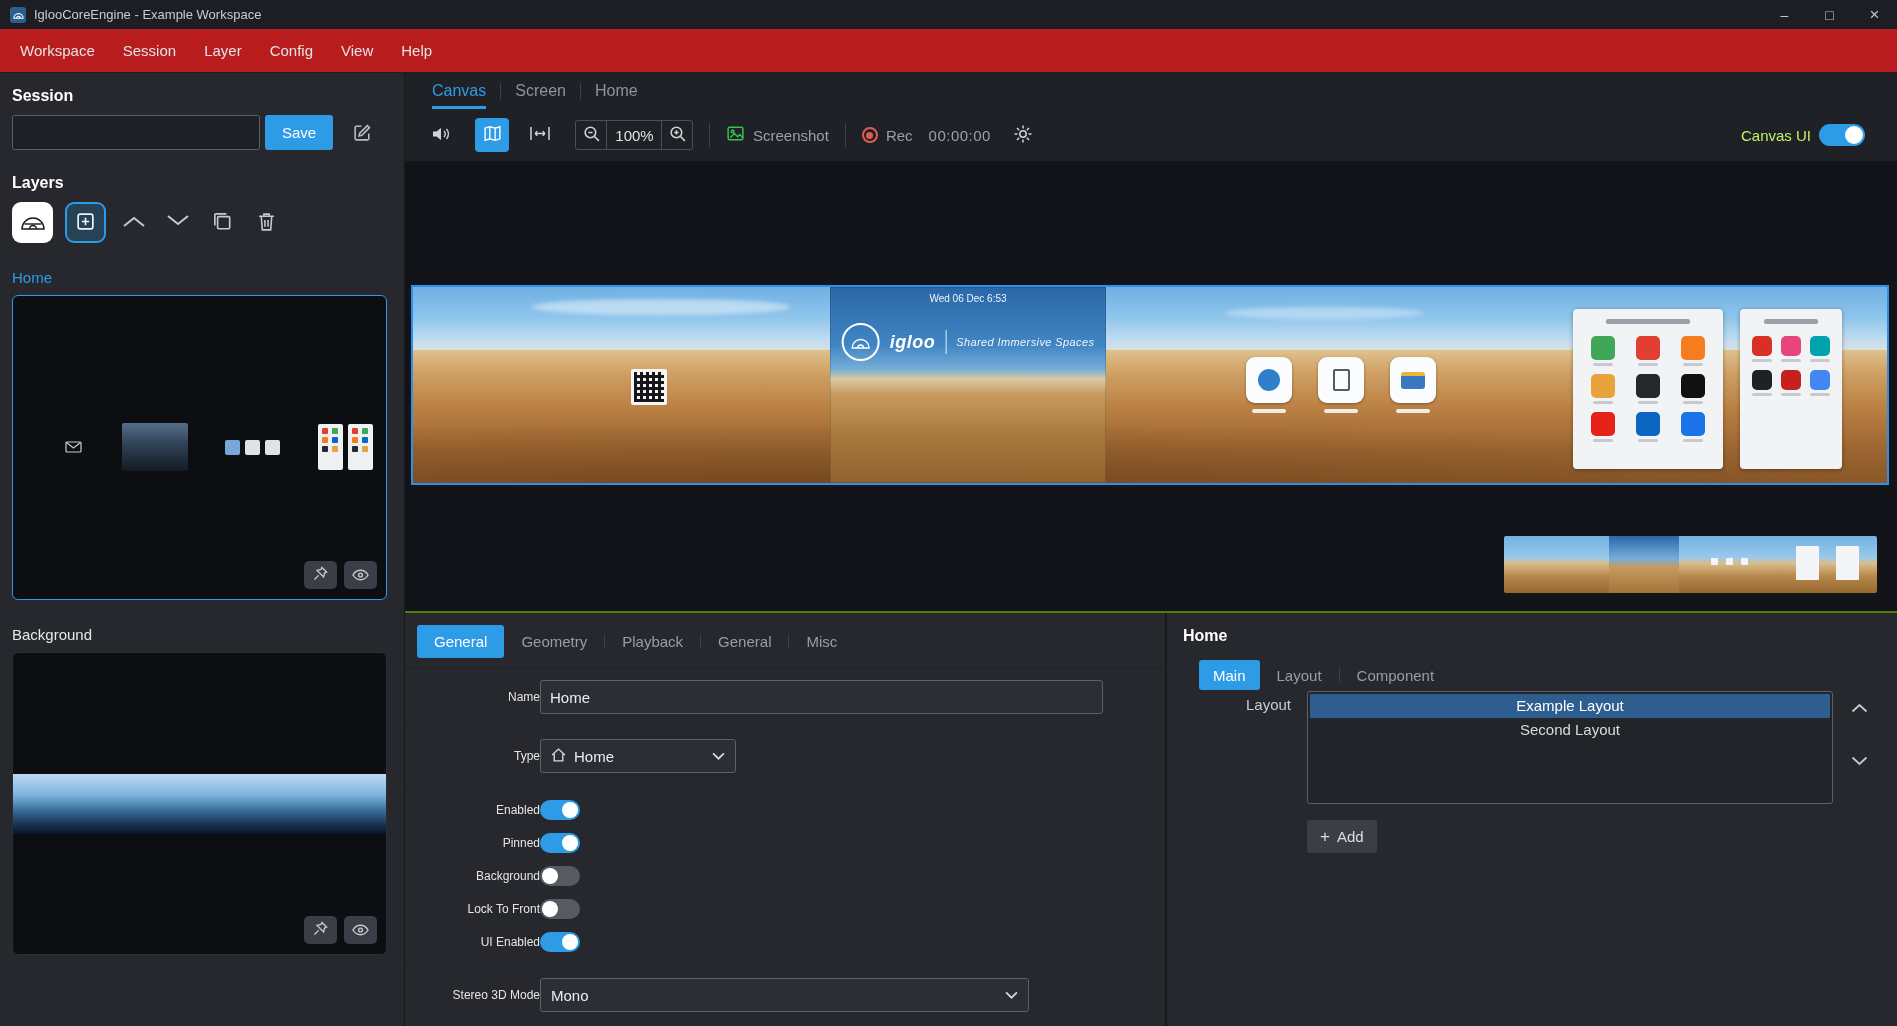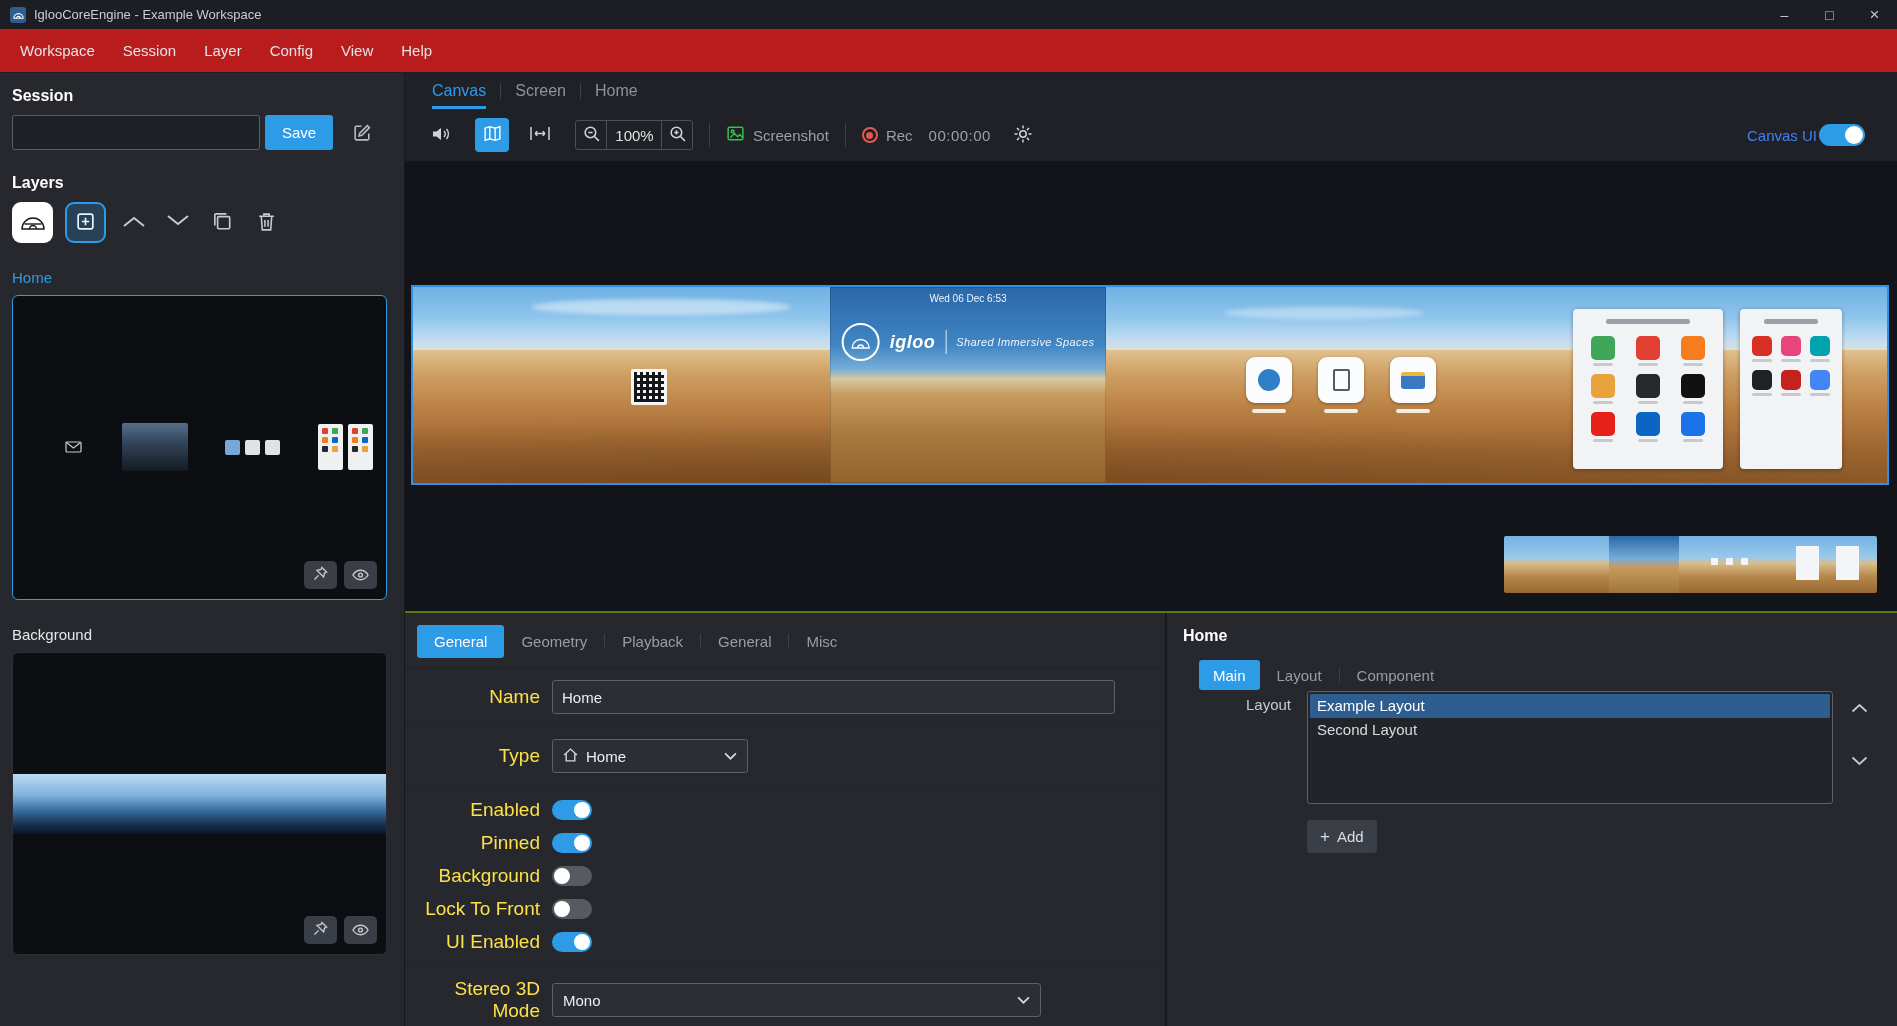--- a/index.html
+++ b/index.html
@@ -83,21 +83,21 @@
   .zoom-btn.out{border-radius:3px 0 0 3px;}
   .zoom-btn.in{border-radius:0 3px 3px 0;margin-left:-1px;}
   .zoom-level{width:56px;height:30px;border-top:1px solid #4b4f57;border-bottom:1px solid #4b4f57;border-left:1px solid #4b4f57;margin-left:-1px;display:grid;place-items:center;color:#dfe1e4;font-size:15px;}
   .tsep{width:1px;height:24px;background:#3d4147;margin:0 16px;}
   .tool-text{display:flex;align-items:center;gap:8px;color:#9aa0a7;font-size:15px;}
   .rec-dot{width:16px;height:16px;border:2px solid var(--rec);border-radius:50%;display:grid;place-items:center;}
   .rec-dot::after{content:"";width:7px;height:7px;border-radius:50%;background:var(--rec);}
   .timer{margin-left:16px;color:#9aa0a7;letter-spacing:.5px;}
   .gear-btn{margin-left:18px;}
   .tspacer{flex:1;}
-  .canvasui-label{color:#3b82f6;margin-right:2px;}
+  .canvasui-label{color:#bef264;margin-right:8px;}
   .toggle{width:40px;height:20px;border-radius:10px;background:#555a63;position:relative;display:inline-block;flex:none;}
   .toggle::after{content:"";position:absolute;width:16px;height:16px;border-radius:50%;background:#fff;top:2px;left:2px;}
   .toggle.on{background:var(--accent);}
   .toggle.on::after{left:22px;}
   .toggle.lg{width:46px;height:22px;border-radius:11px;}
   .toggle.lg::after{width:18px;height:18px;}
   .toggle.lg.on::after{left:26px;}
 
   
   .viewport{flex:1;position:relative;background:#121419;min-height:0;}
@@ -146,36 +146,36 @@
   
   .bottom{height:415px;display:flex;background:#26282e;border-top:2px solid #4d7c0f;}
   .props-panel{width:762px;flex:none;border-right:2px solid #17191d;padding-top:8px;}
   .panel-tabs{display:flex;align-items:center;padding-left:12px;height:40px;}
   .ptab-active{background:var(--accent);color:#fff;border-radius:3px;height:33px;padding:0 17px;display:grid;place-items:center;}
   .ptab{color:#989da5;padding:0 17px;font-size:15px;}
   .psep{width:1px;height:15px;background:#3d4147;}
   .tabs-divider{height:1px;background:#1e2126;margin-top:6px;}
   .frow{display:flex;align-items:center;padding:12px 0;border-bottom:1px solid #212429;}
   .frow.last{border-bottom:none;}
-  .flabel{width:135px;flex:none;text-align:right;margin-right:12px;color:#fde047;font-size:19px;}
+  .flabel{width:135px;flex:none;text-align:right;margin-right:0;color:#e5e5e5;font-size:12px;}
   .name-input{width:563px;height:34px;background:#2b2e34;border:1px solid #5c6068;border-radius:3px;color:#eceef0;font-size:15px;padding:0 9px;outline:none;}
   .select{display:flex;align-items:center;gap:8px;width:196px;height:34px;background:#2b2e34;border:1px solid #5c6068;border-radius:3px;padding:0 10px;color:#eceef0;font-size:15px;}
   .select .chev{margin-left:auto;display:grid;place-items:center;}
   .select.wide{width:489px;}
   .toggle-rows{padding:7px 0;border-bottom:1px solid #212429;}
   .trow{display:flex;align-items:center;height:33px;}
 
   .layout-panel{flex:1;padding:14px 0 0 16px;}
   .lp-heading{font-size:16px;font-weight:700;color:#fff;margin:0 0 14px;}
   .layout-panel .panel-tabs{padding-left:16px;height:32px;}
   .layout-panel .ptab-active{height:30px;padding:0 14px;}
   .layout-row{display:flex;align-items:flex-start;}
   .flabel2{width:108px;flex:none;text-align:right;margin:5px 16px 0 0;color:#c9ccd1;font-size:15px;}
   .listbox{width:526px;height:113px;background:#212429;border:1px solid #5c6068;border-radius:3px;padding:2px;overflow:hidden;}
-  .list-item{height:24px;line-height:24px;padding:0 7px;font-size:15px;color:#d9dbde;border-radius:1px;}
+  .list-item{height:24px;line-height:24px;padding:0 7px;font-size:15px;color:#d9dbde;border-radius:1px;text-align:center;}
   .list-item.selected{background:var(--selection);color:#fff;}
   .list-arrows{display:flex;flex-direction:column;margin-left:16px;margin-top:6px;gap:32px;}
   .arrow-btn{display:grid;place-items:center;padding:2px;}
   .add-row{display:flex;margin-top:16px;}
   .add-spacer{width:124px;flex:none;}
   .add-btn{display:flex;align-items:center;gap:7px;height:33px;padding:0 13px;background:#3a3e46;border-radius:3px;color:#dcdee1;font-size:15px;}
   .plus-glyph{font-size:17px;line-height:1;color:#dcdee1;}
 </style>
 </head>
 <body>

